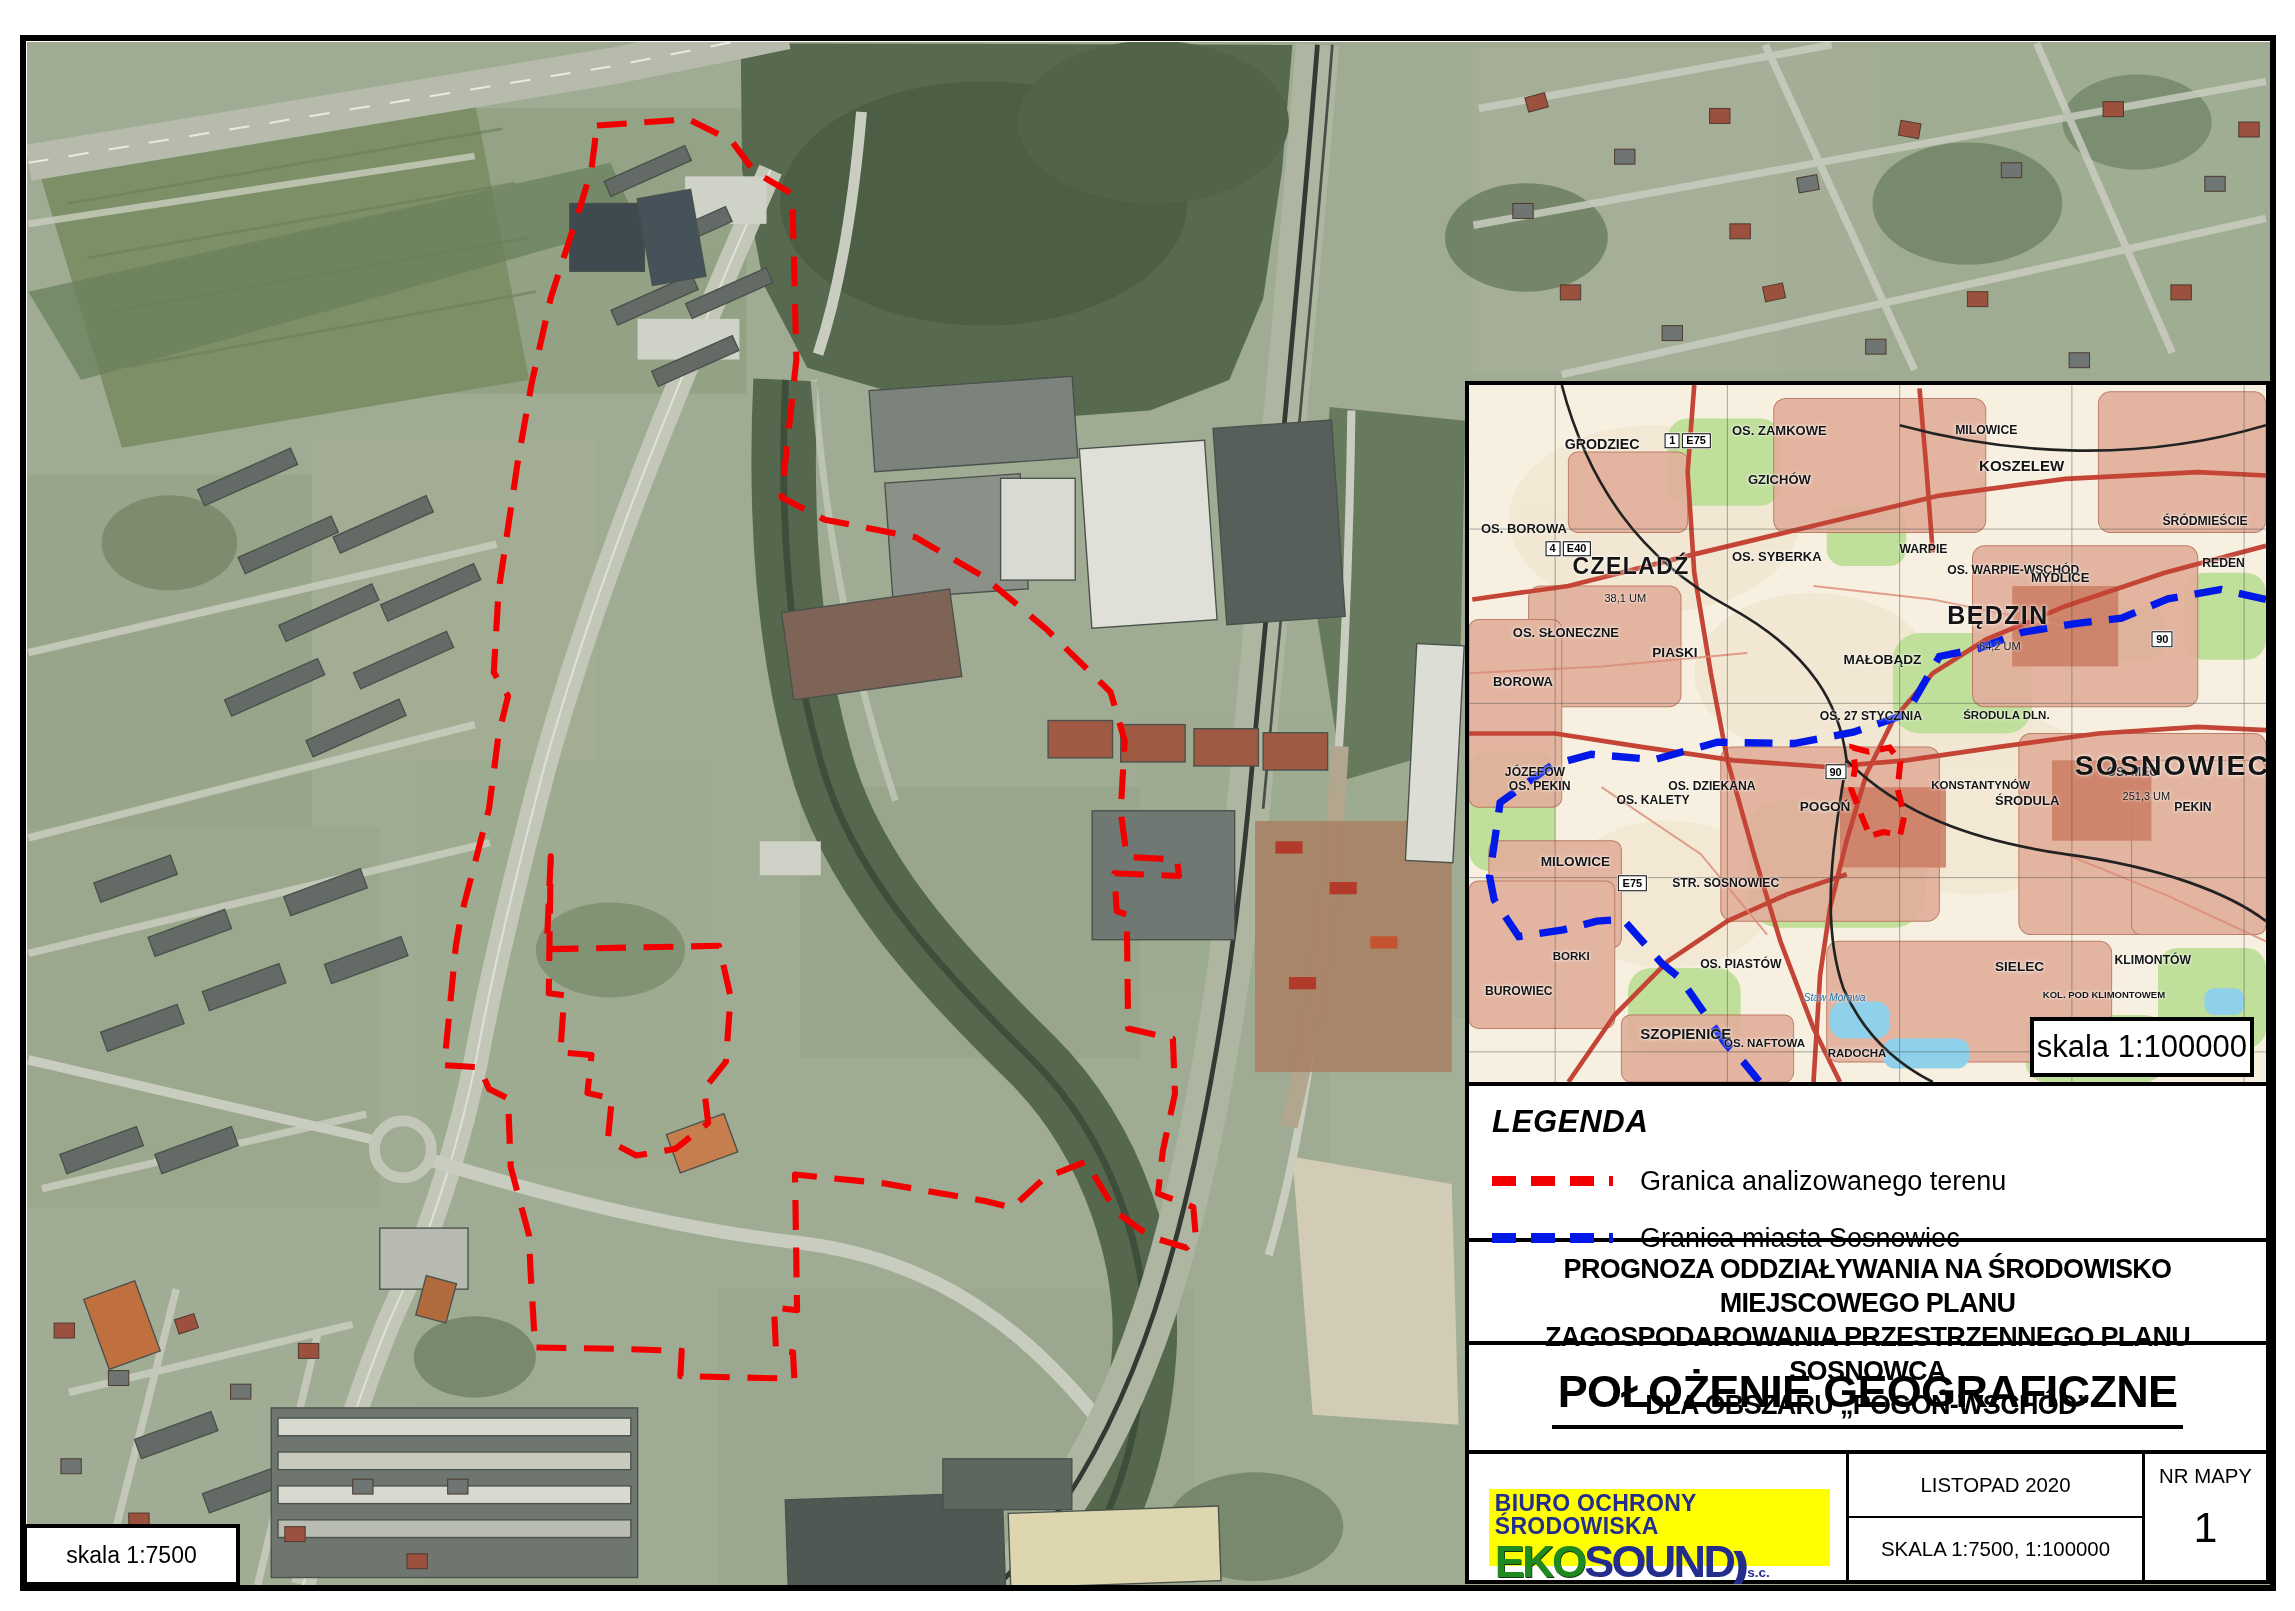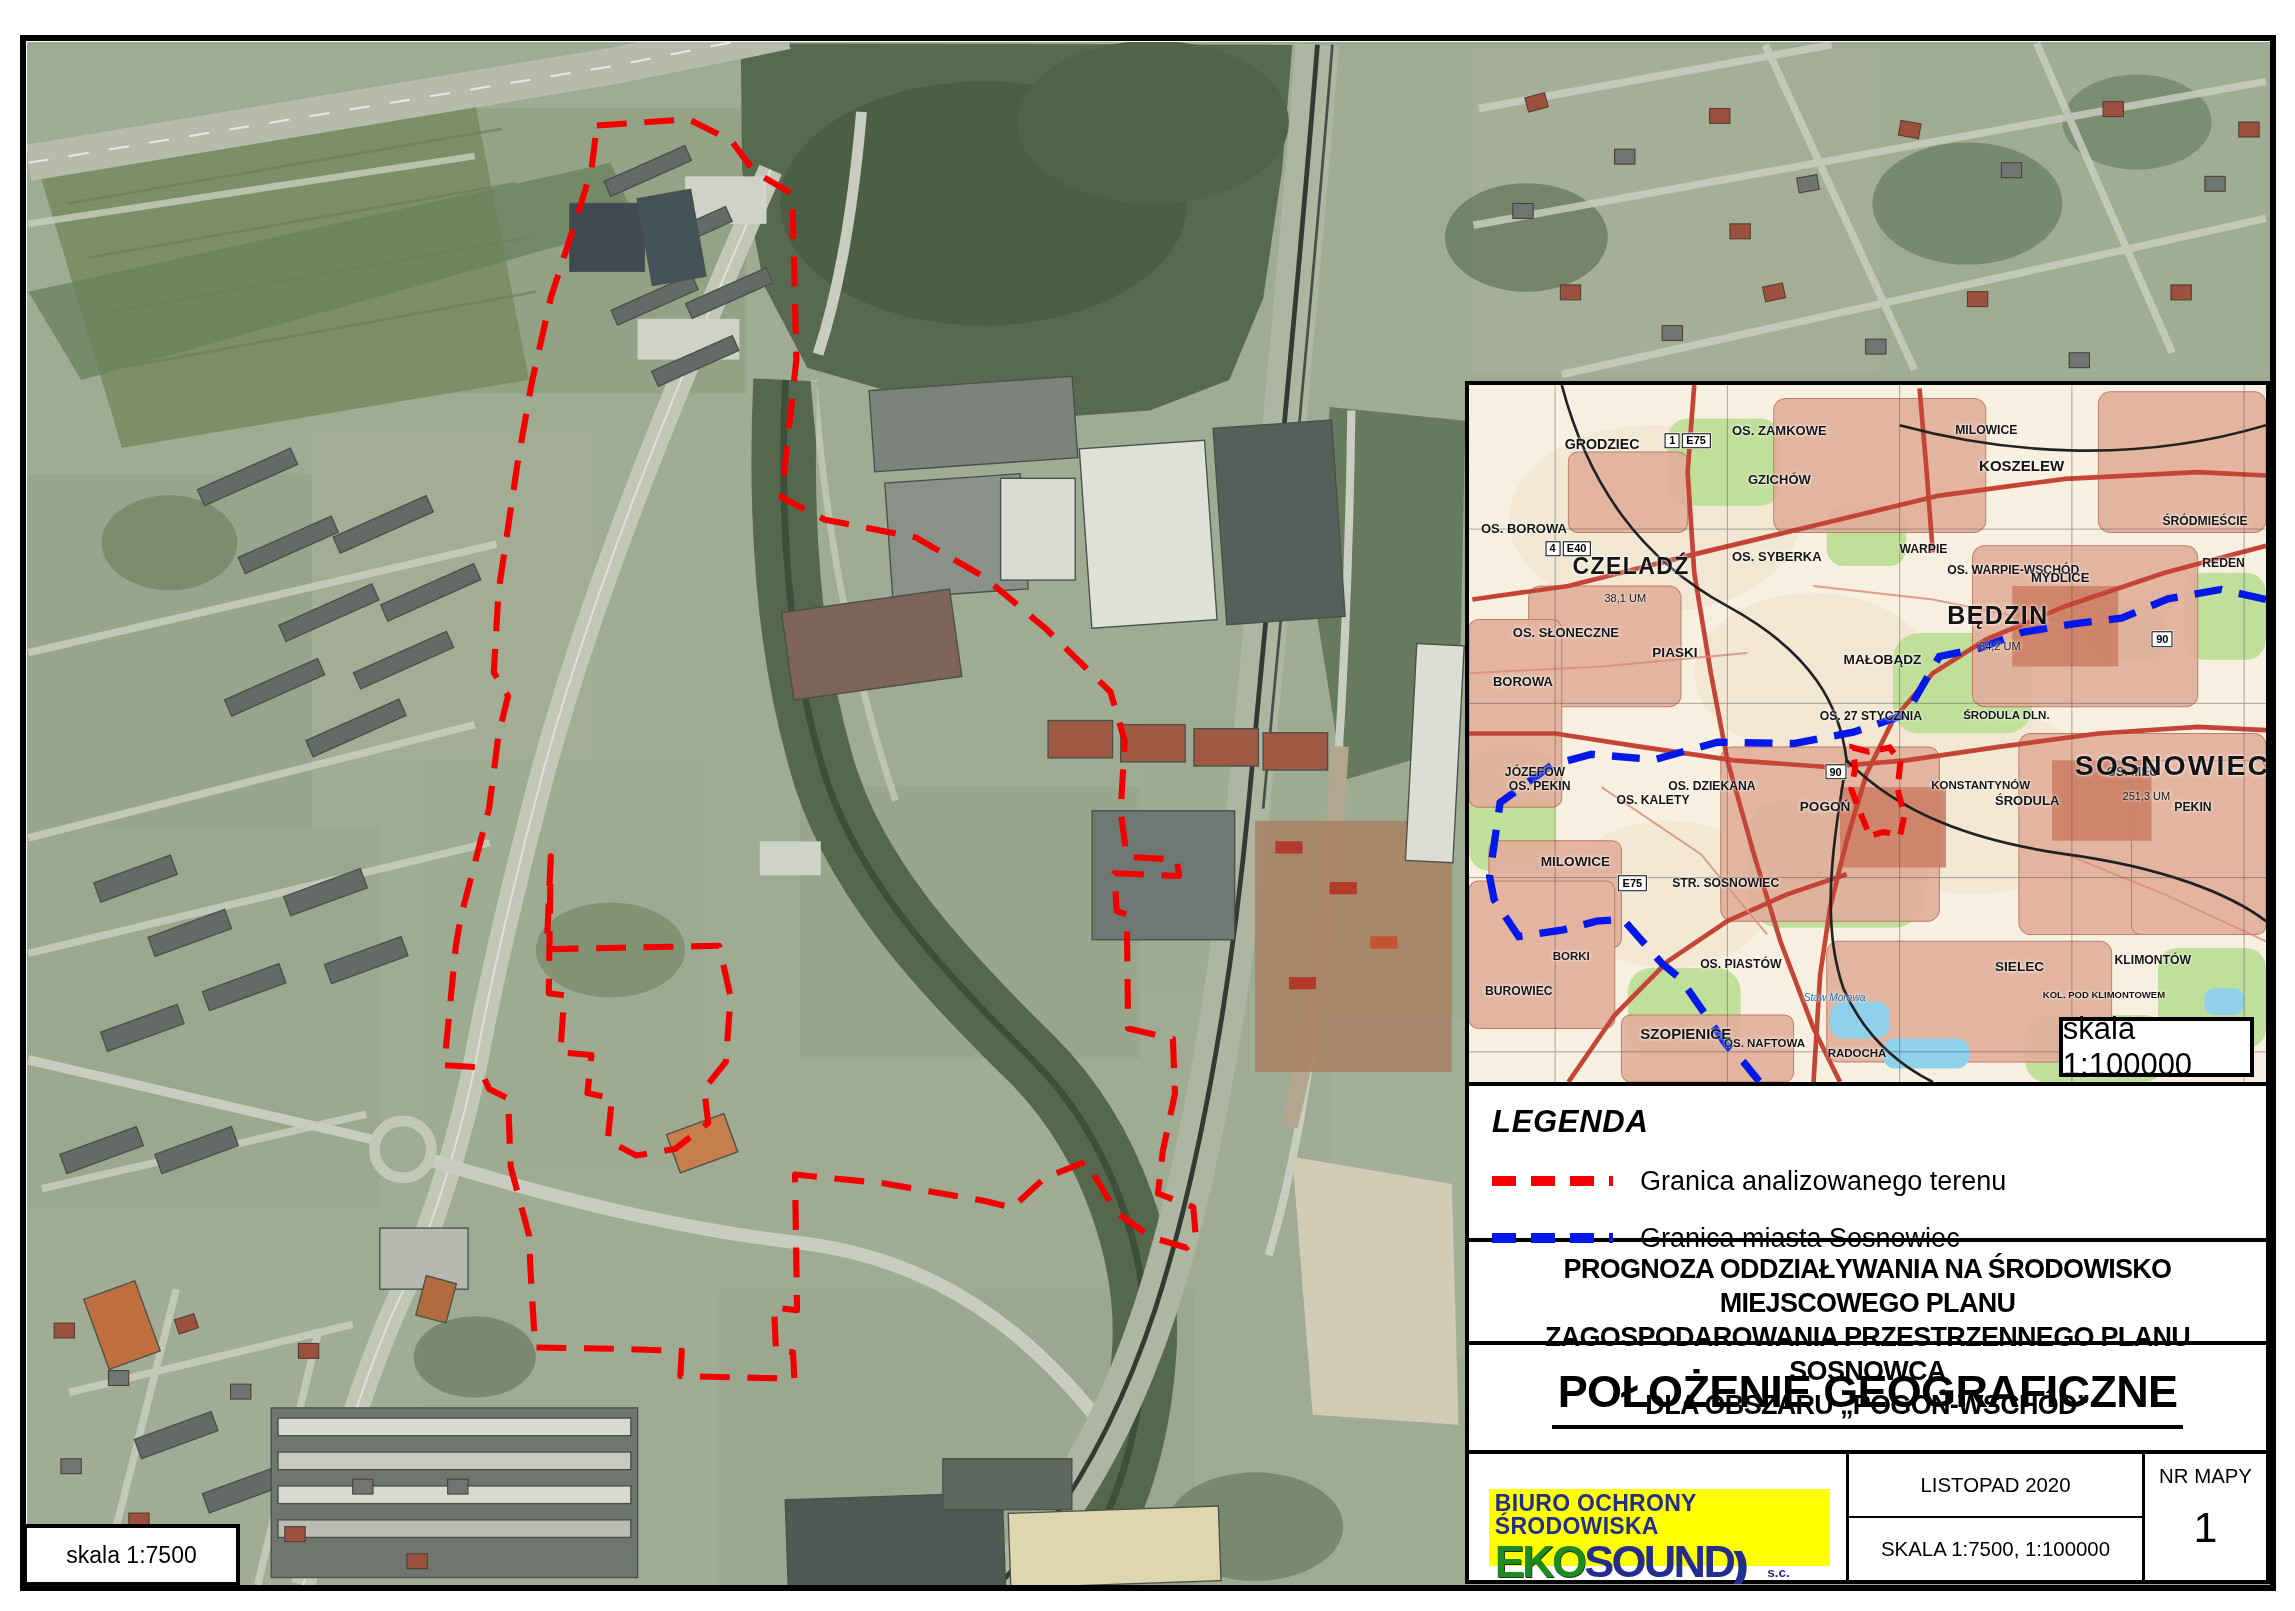--- a/index.html
+++ b/index.html
@@ -15,21 +15,21 @@
                   justify-content:center;font-size:23px;}
   
   .panel{position:absolute;left:1465px;top:381px;width:805px;height:1203px;background:#fff;
          border:4.1px solid #000;box-sizing:border-box;z-index:5;display:flex;flex-direction:column;}
   .inset-wrap{position:relative;height:697px;border-bottom:4.1px solid #000;overflow:hidden;flex:none;}
   .inset-wrap svg{position:absolute;inset:0;width:100%;height:100%;}
   .place-label{position:absolute;transform:translate(0,-50%);white-space:nowrap;color:#141414;
                text-shadow:0 0 2px rgba(255,255,255,.95),0 0 4.1px rgba(255,255,255,.8);line-height:1;}
   .road-badge{position:absolute;transform:translate(-50%,-50%);background:#fff;border:1.4px solid #000;
               padding:0.7px 3.4px;font-size:11px;font-weight:700;line-height:1.1;box-shadow:0 0 0 0.7px #fff;}
-  .inset-scale-box{position:absolute;right:12.2px;bottom:5.4px;width:195px;height:60px;background:#fff;
+  .inset-scale-box{position:absolute;right:12.2px;bottom:5.4px;width:224px;height:60px;background:#fff;
                    border:4.1px solid #000;box-sizing:border-box;display:flex;align-items:center;
                    justify-content:center;font-size:31px;z-index:4;}
   
   .legend{height:156px;border-bottom:4.1px solid #000;flex:none;padding:17.6px 0 0 23px;box-sizing:border-box;}
   .legend-title{font-size:31px;font-weight:700;font-style:italic;letter-spacing:0.7px;}
   .legend-item{display:flex;align-items:center;margin-top:26px;}
   .legend-swatch{width:121px;height:9.5px;flex:none;
       background-image:repeating-linear-gradient(90deg,currentColor 0 24.4px,transparent 24.4px 39px);}
   .legend-label{font-size:27px;margin-left:27px;}
   
@@ -44,21 +44,21 @@
   .footer{flex:1;display:flex;}
   .footer-cell-logo{width:377px;flex:none;border-right:3.4px solid #000;position:relative;}
   .logo-box{position:absolute;left:20.4px;top:35px;width:341px;height:77px;background:var(--logo-yellow,#ff0);
             padding:2.7px 5.4px;box-sizing:border-box;}
   .company-name{font-size:23px;font-weight:700;color:var(--logo-navy,#232e8c);letter-spacing:0.3px;line-height:1;}
   .logo-row{line-height:1;margin-top:1.4px;white-space:nowrap;}
   .logo-eko{font-size:45px;font-weight:800;color:var(--logo-green,#1f8a1f);letter-spacing:-2.7px;
             text-shadow:0.7px 0.7px 0 #143214;}
   .logo-sound{font-size:45px;font-weight:800;color:var(--logo-navy,#232e8c);letter-spacing:-2.7px;}
   .logo-arcs{font-size:35px;font-weight:800;color:var(--logo-navy,#232e8c);letter-spacing:-8.1px;}
-  .logo-suffix{font-size:13.6px;font-weight:700;color:var(--logo-navy,#232e8c);margin-left:6.8px;padding-left:20px;}
+  .logo-suffix{font-size:13.6px;font-weight:700;color:var(--logo-navy,#232e8c);margin-left:6.8px;}
   .footer-cell-mid{width:293px;flex:none;border-right:3.4px solid #000;display:flex;flex-direction:column;}
   .footer-row{flex:1;display:flex;align-items:center;justify-content:center;font-size:20.4px;}
   .footer-row.first{border-bottom:2.7px solid #000;}
   .footer-cell-no{flex:1;display:flex;flex-direction:column;align-items:center;padding-top:11px;}
   .map-no-label{font-size:20.4px;}
   .map-no{font-size:43px;margin-top:15px;}
 </style>
 </head>
 <body>
 

